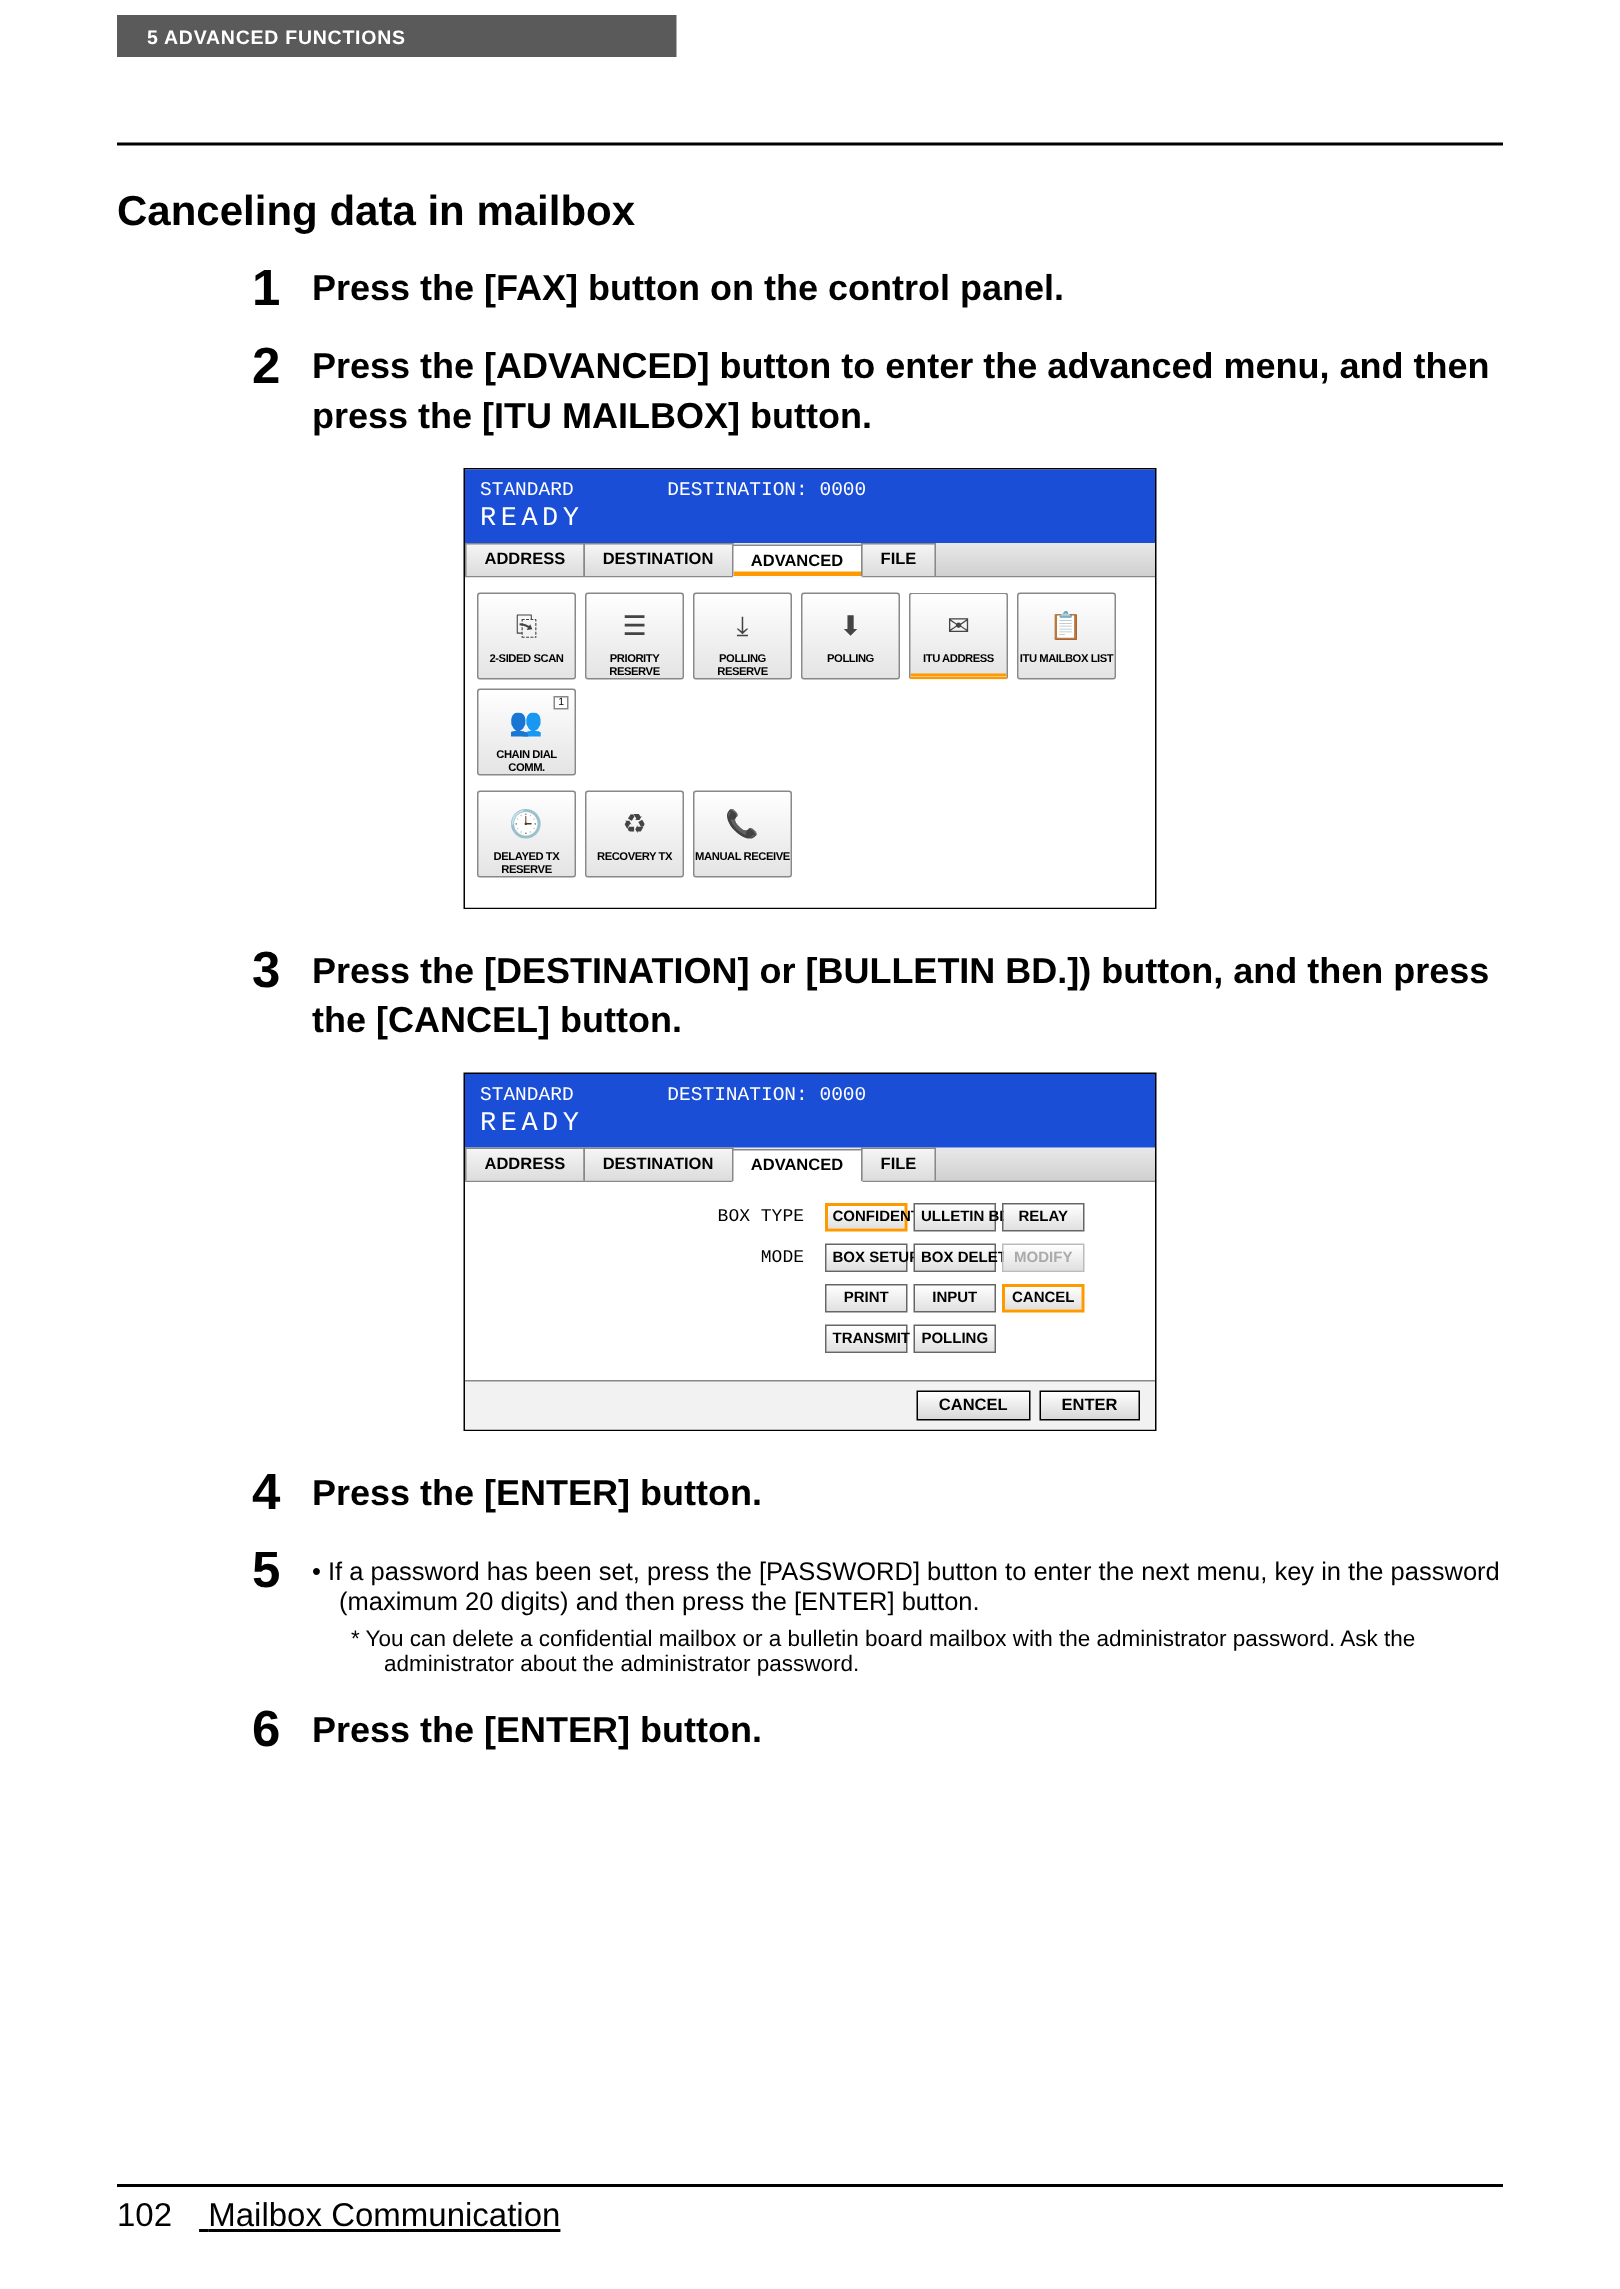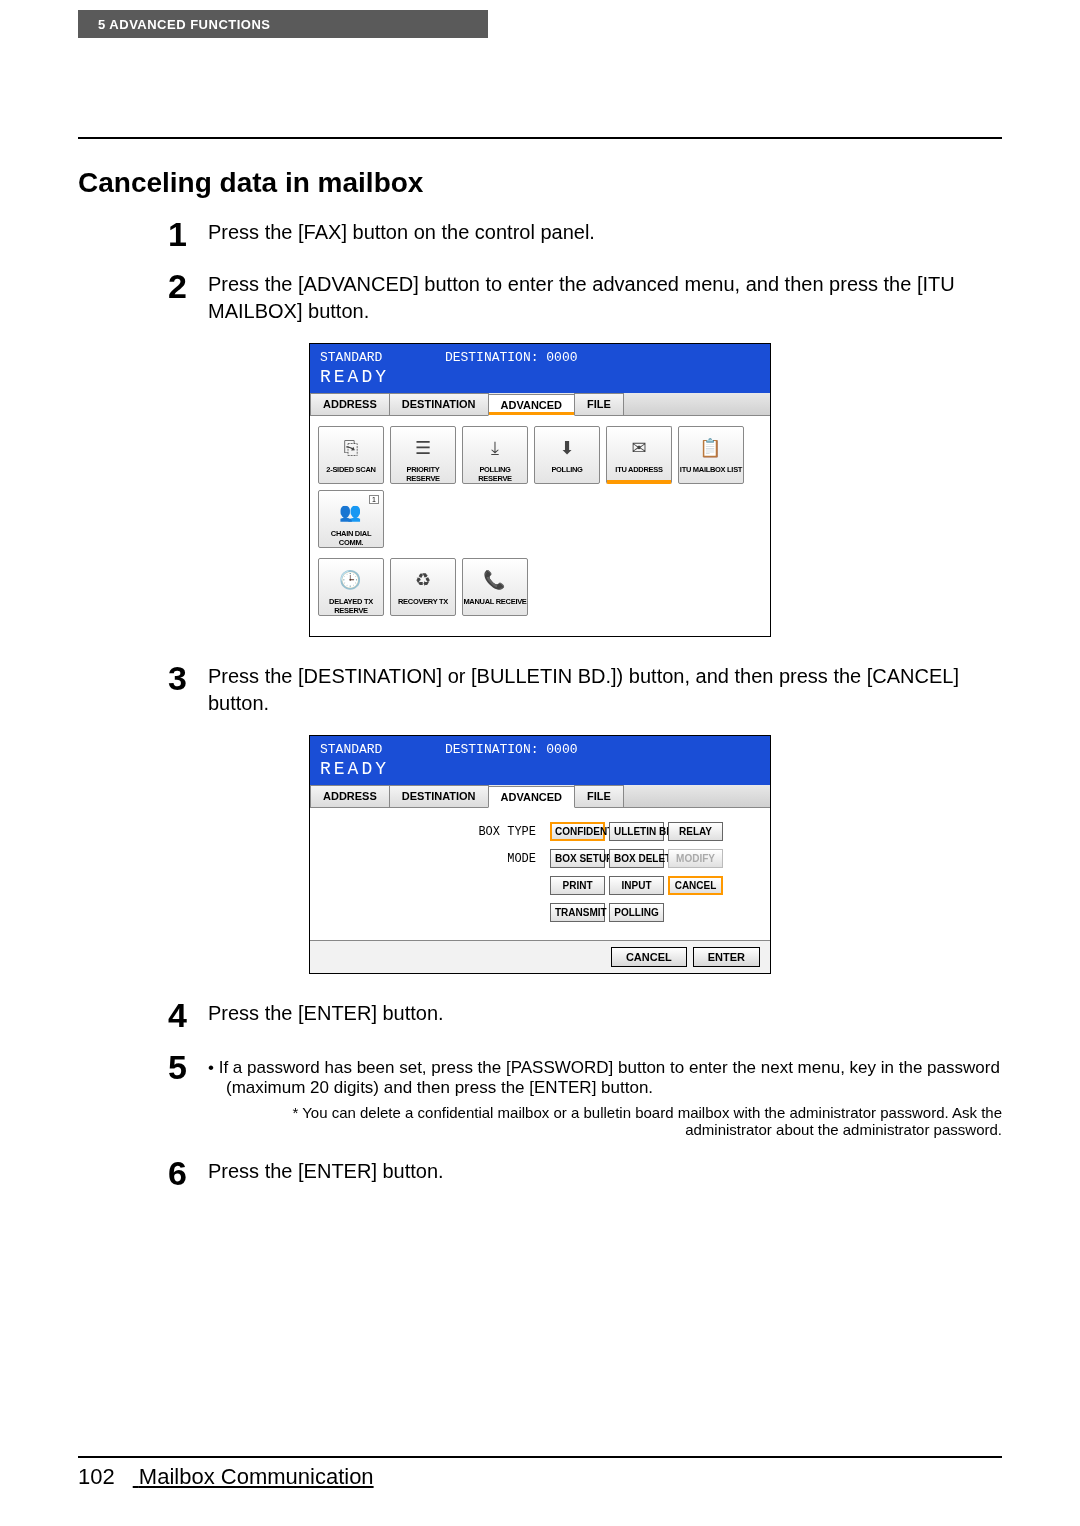--- a/index.html
+++ b/index.html
@@ -8,35 +8,34 @@
     background: #fff;
     width: 1080px;
     height: 1526px;
     position: relative;
     color: #000;
   }
   .page-tab {
     position: absolute;
     top: 10px;
     left: 78px;
-    width: 410px;
+    width: 373px;
     height: 28px;
     background: #5a5a5a;
     color: #fff;
     font-size: 13px;
     font-weight: bold;
     letter-spacing: 0.5px;
     padding: 7px 20px;
   }
   .content {
     position: absolute;
     top: 95px;
     left: 78px;
     right: 78px;
-    margin-top: 42px;
   }
   hr.top-rule {
     border: none;
     border-top: 2px solid #000;
     margin-bottom: 28px;
   }
   h1.section-title {
     font-size: 28px;
     font-weight: bold;
     margin-bottom: 18px;
@@ -57,34 +56,33 @@
     font-weight: bold;
     width: 40px;
     flex-shrink: 0;
     line-height: 1;
   }
   .step-body {
     flex: 1;
     padding-top: 2px;
   }
   .step-heading {
-    font-size: 20px;
-    font-weight: normal;
+    font-size: 24px;
+    font-weight: bold;
     line-height: 1.35;
   }
   .step-sub {
     font-size: 17px;
     margin-top: 6px;
     margin-left: 18px;
   }
   .step-sub2 {
     font-size: 15px;
     margin-top: 6px;
     margin-left: 48px;
-    text-align: right;
   }
   .bullet::before { content: "• "; margin-left: -18px; }
   .star::before { content: "* "; margin-left: -22px; }
 
   
   .fax-screen {
     width: 462px;
     margin: 14px auto 24px auto;
     border: 1px solid #000;
     background: #fff;

